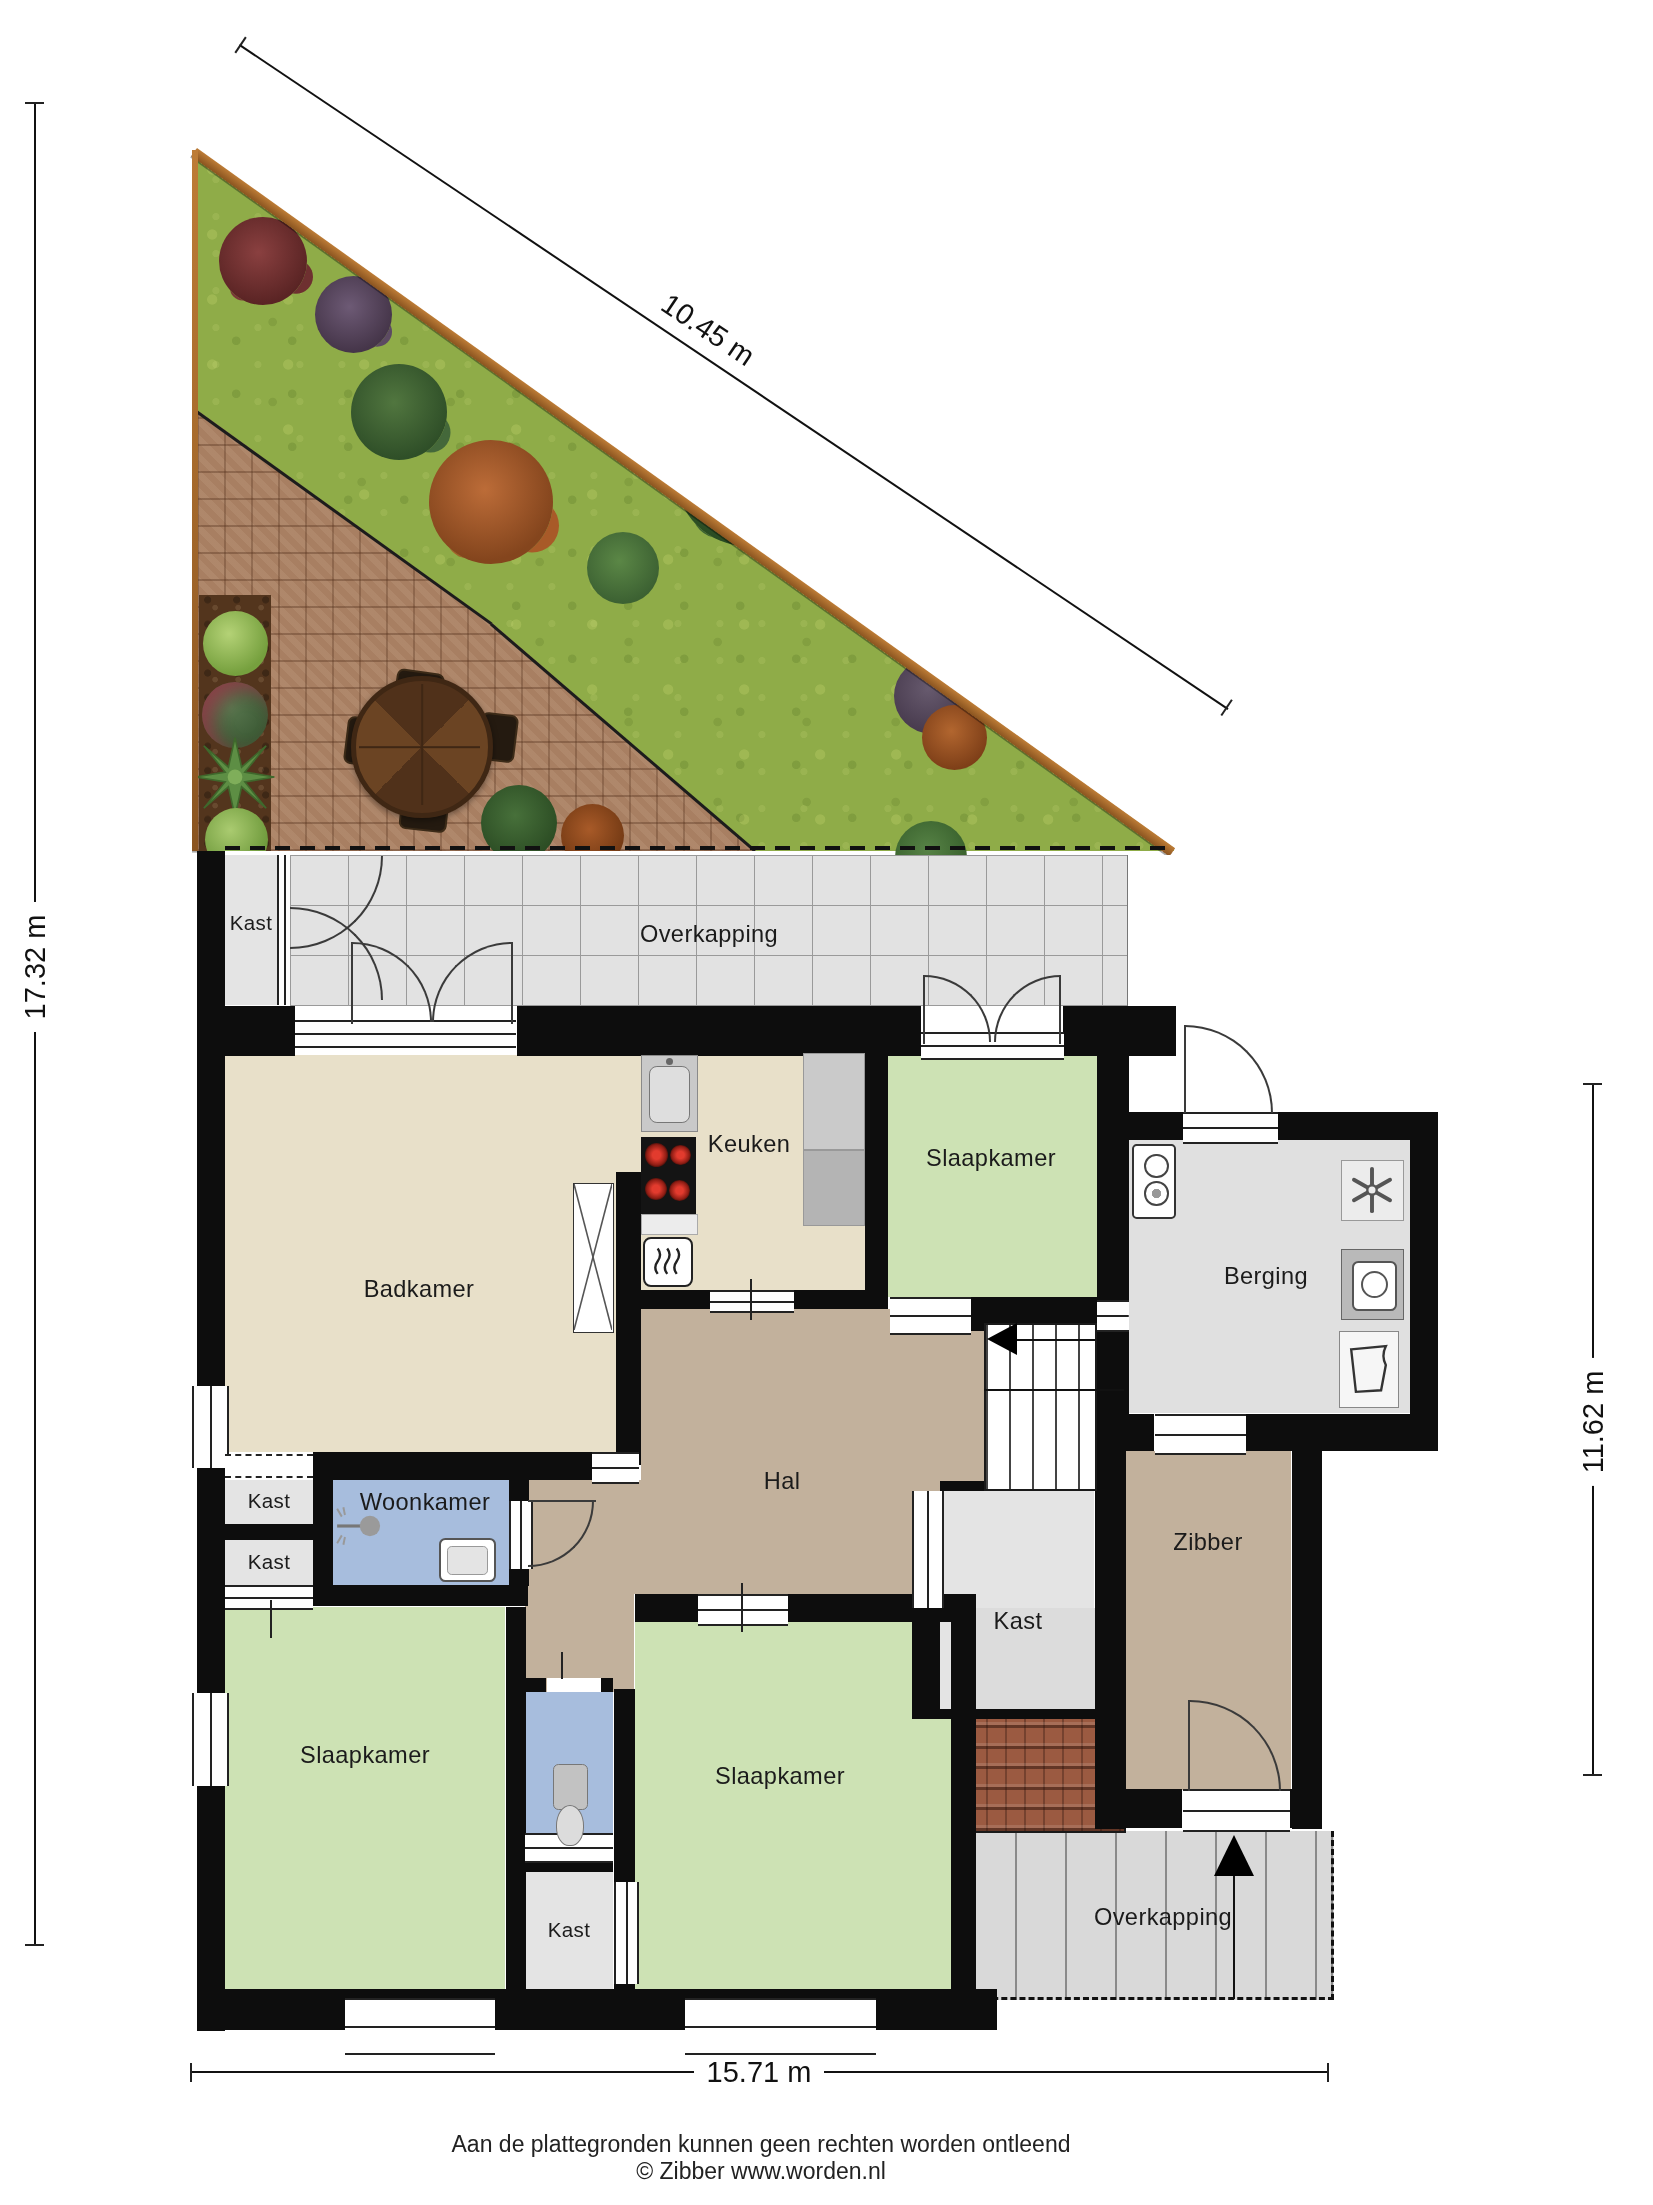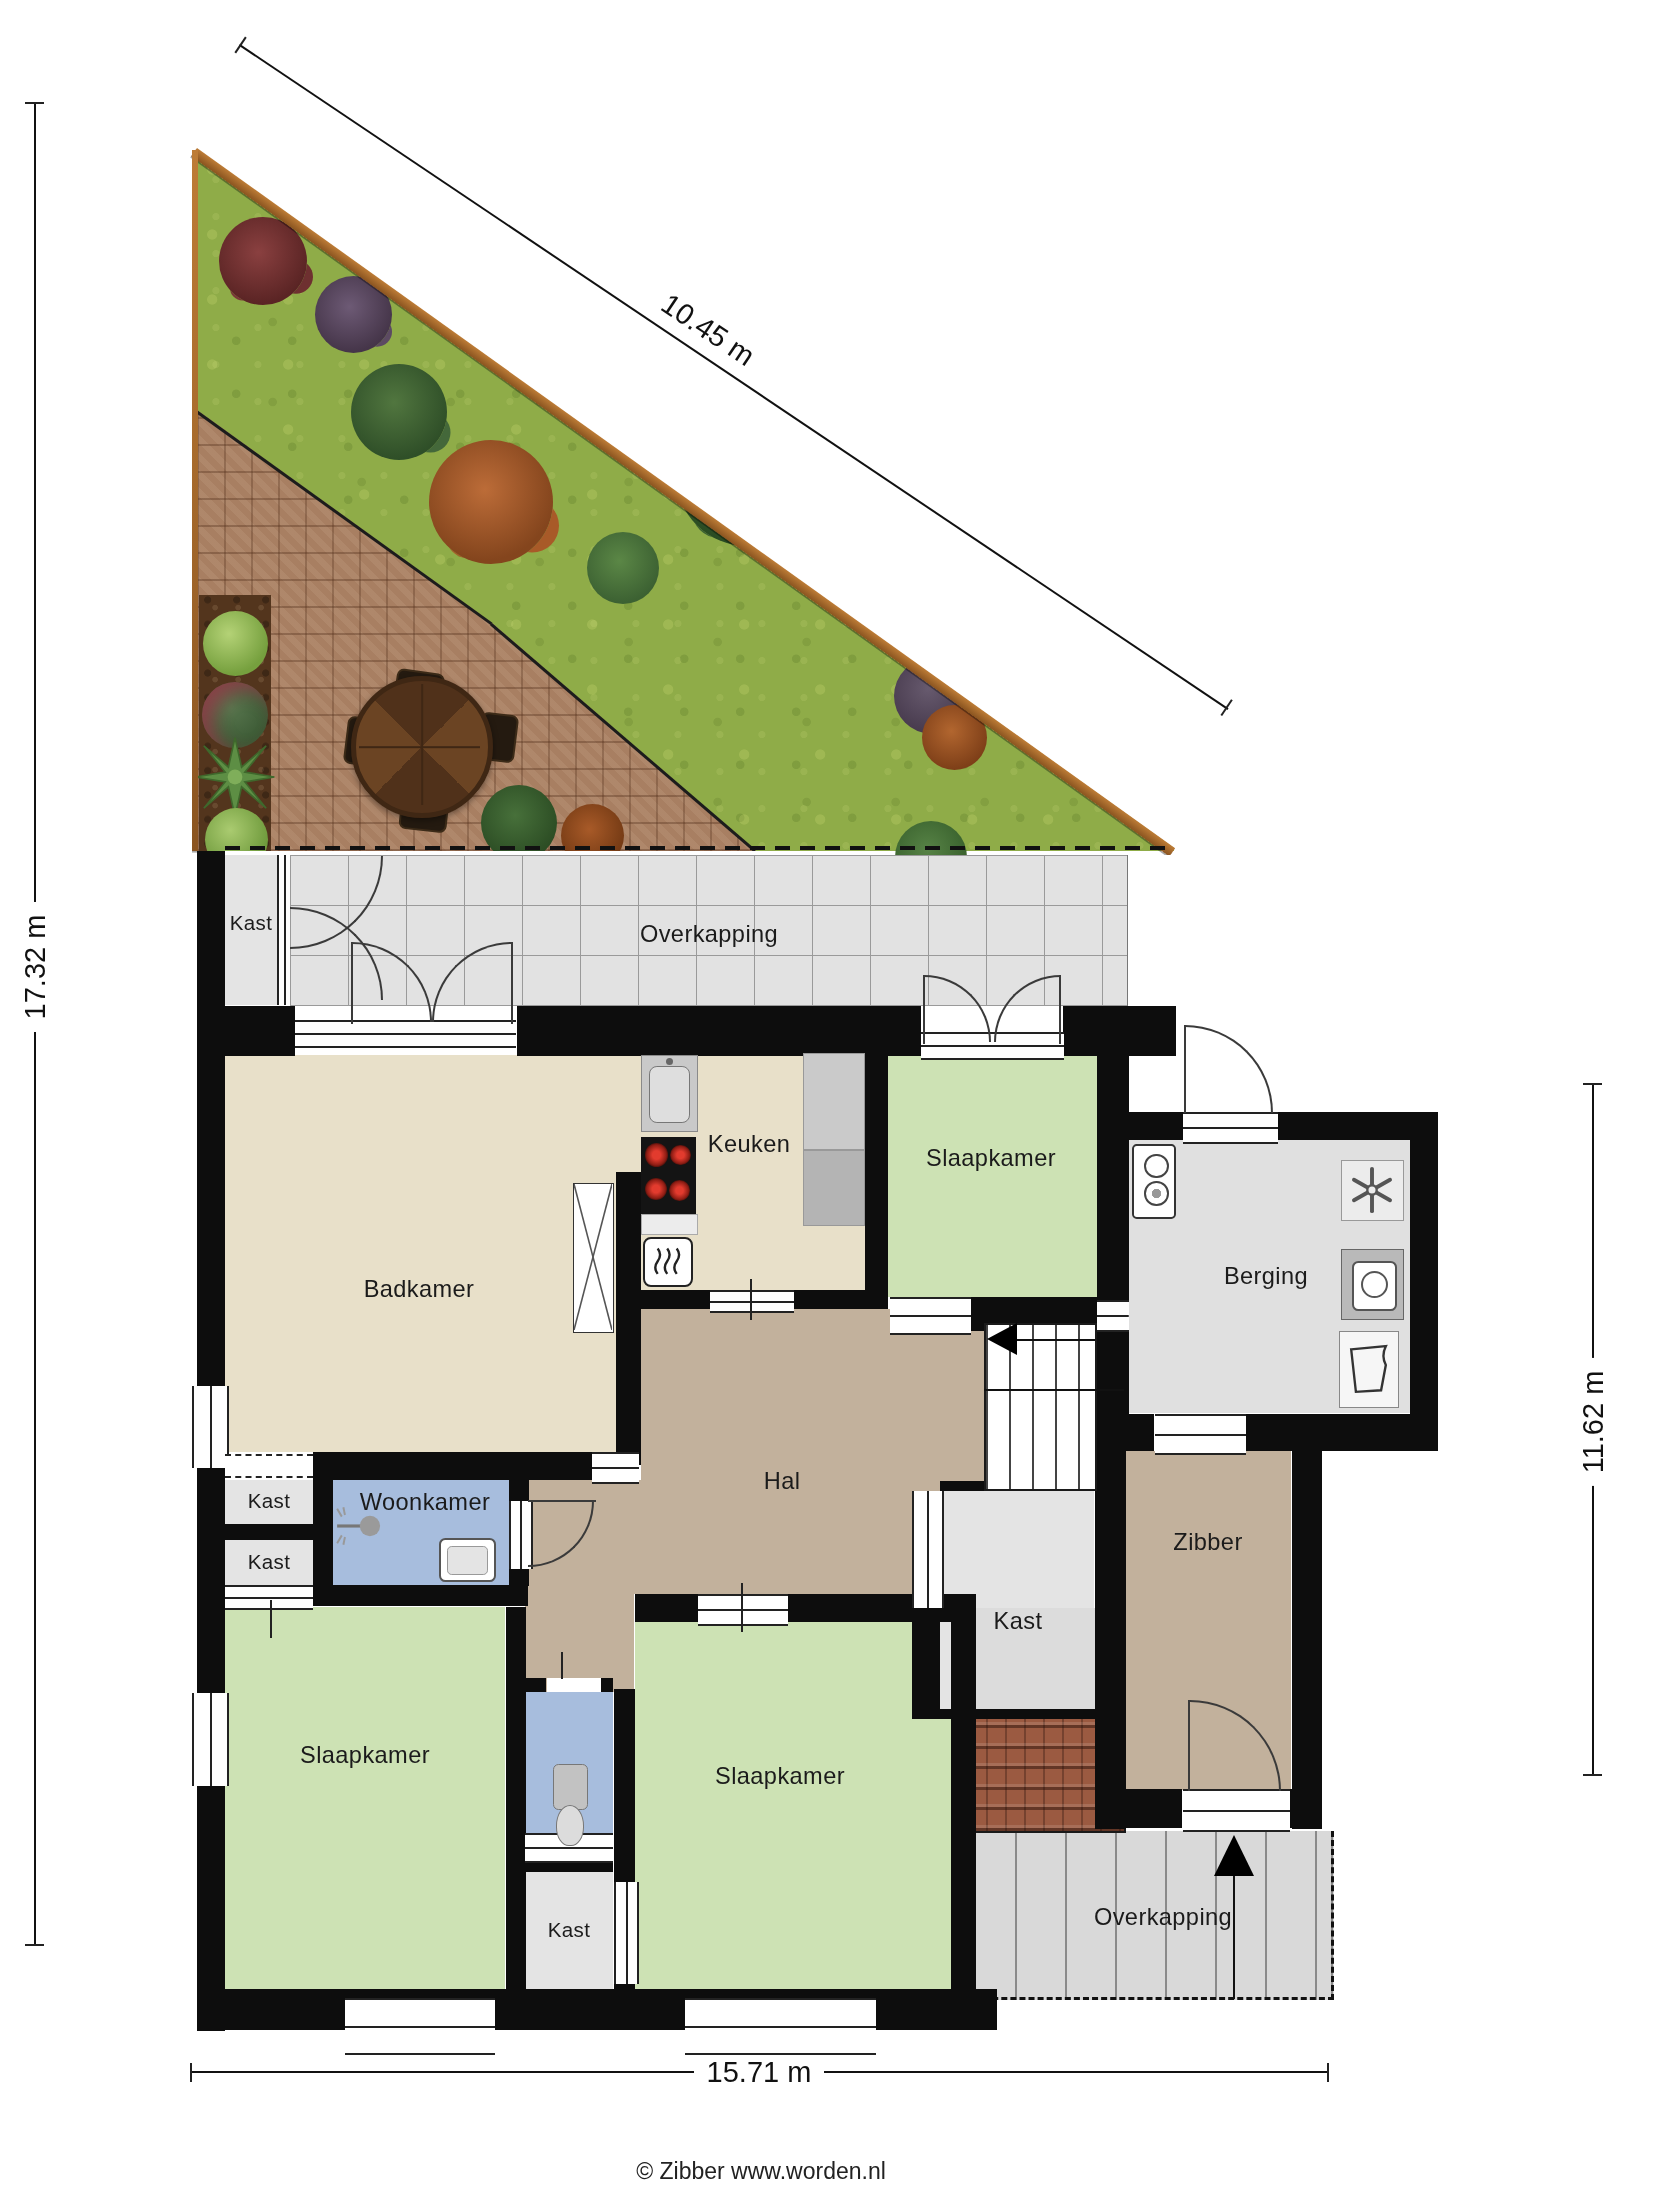--- a/index.html
+++ b/index.html
@@ -293,16 +293,17 @@
   <div class="lab" style="left:425px;top:1502px;">Woonkamer</div>
   <div class="lab sm" style="left:269px;top:1501px;">Kast</div>
   <div class="lab sm" style="left:269px;top:1562px;">Kast</div>
   <div class="lab" style="left:365px;top:1755px;">Slaapkamer</div>
   <div class="lab" style="left:780px;top:1776px;">Slaapkamer</div>
   <div class="lab" style="left:1018px;top:1621px;">Kast</div>
   <div class="lab sm" style="left:569px;top:1930px;">Kast</div>
   <div class="lab" style="left:1208px;top:1542px;">Zibber</div>
   <div class="lab" style="left:1163px;top:1917px;">Overkapping</div>
 
+  <div class="footer" style="left:761px;top:2144px;">Aan de plattegronden kunnen geen rechten worden ontleend</div>
   <div class="footer" style="left:761px;top:2171px;">© Zibber www.worden.nl</div>
 
 </div>
 
 
 </body></html>

